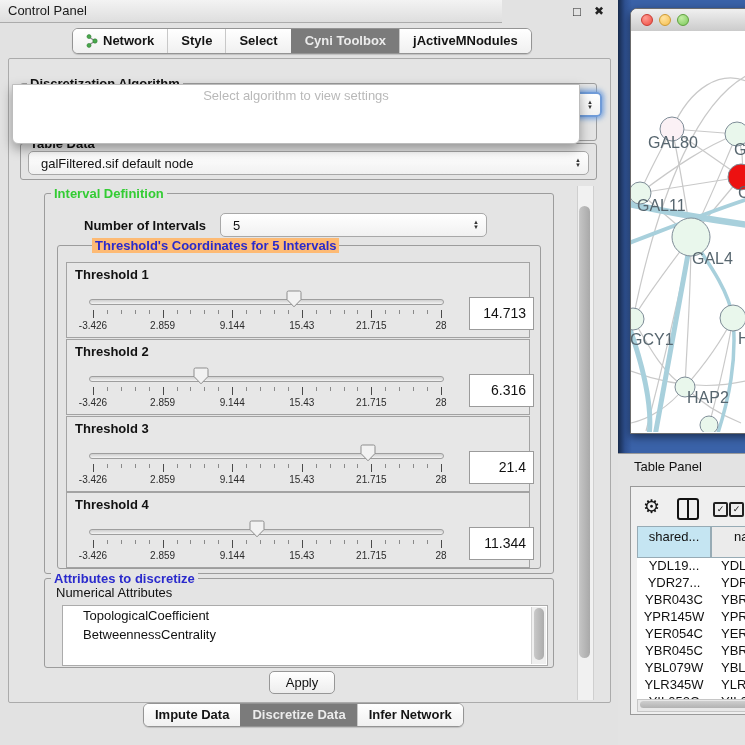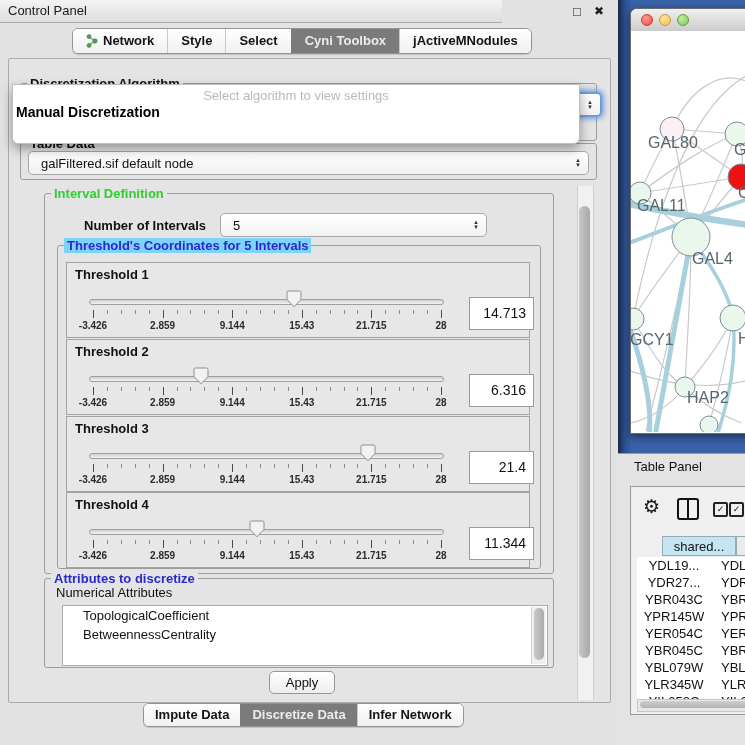--- a/index.html
+++ b/index.html
@@ -48,21 +48,21 @@
   
   .tpanel{position:absolute;left:66px;width:462px;height:74px;background:#E7E7E7;border:1px solid #A3A3A3;}
   .tlabel{position:absolute;left:8px;top:4px;font-size:13px;font-weight:700;color:#111;}
   .track{position:absolute;left:22px;top:36px;width:353px;height:4px;border:1px solid #9E9E9E;border-radius:3px;
          background:linear-gradient(#CFCFCF,#F3F3F3);}
   .thumb{position:absolute;top:27px;width:16px;height:18px;}
   .ticks{position:absolute;left:26px;top:47px;width:349px;height:9px;}
   .tick{position:absolute;top:0;width:1px;height:4px;background:#8A8A8A;display:block;}
   .tick.major{height:8px;background:#4A4A4A;}
   .scale{position:absolute;left:26px;top:57px;width:349px;height:13px;}
-  .scale span{position:absolute;transform:translateX(-50%);font-size:10px;font-weight:700;color:#2B2B2B;white-space:nowrap;}
+  .scale span{position:absolute;transform:translateX(-50%);font-size:10px;font-weight:400;color:#2B2B2B;white-space:nowrap;}
   .valbox{position:absolute;left:402px;top:34px;width:56px;height:31px;line-height:31px;background:#fff;
           border:1px solid #9B9B9B;font-size:14px;text-align:right;padding-right:7px;box-sizing:content-box;}
 
   
   .listbox{left:62px;top:605px;width:484px;height:59px;background:#fff;border:1px solid #ABABAB;overflow:hidden;}
   .listbox .item{padding-left:20px;font-size:13px;line-height:19px;white-space:nowrap;}
   .lscroll{position:absolute;right:1px;top:1px;width:14px;height:57px;background:#EFEFEF;border-left:1px solid #D2D2D2;}
   .lthumb{position:absolute;left:2px;top:1px;width:10px;height:52px;border-radius:5px;
           background:linear-gradient(90deg,#C9C9C9,#ACACAC);}
 
@@ -88,21 +88,21 @@
   .netcanvas{position:absolute;left:0;top:22px;width:128px;height:401px;background:#fff;overflow:hidden;}
 
   .tp-title{left:634px;top:459px;font-size:13px;color:#111;}
   .card{left:630px;top:486px;width:130px;height:227px;background:#EFEFEF;border:1px solid #999;}
   .gear{position:absolute;left:12px;top:8px;font-size:19px;color:#141414;}
   .spliticon{position:absolute;left:46px;top:11px;width:18px;height:18px;border:2px solid #111;border-radius:3px;}
   .spliticon i{position:absolute;left:8px;top:0;width:2px;height:18px;background:#111;display:block;}
   .cbx{position:absolute;top:15px;width:11px;height:11px;border:2px solid #222;border-radius:2px;
        font-size:9px;line-height:11px;text-align:center;color:#111;font-weight:700;}
   .tbody-bg{position:absolute;left:6px;top:70px;width:154px;height:153px;background:#fff;}
-  .th{position:absolute;top:49px;height:20px;line-height:20px;font-size:13px;border:1px solid #97ABB5;box-sizing:border-box;margin-left:25px;}
+  .th{position:absolute;top:39px;height:32px;line-height:20px;font-size:13px;border:1px solid #97ABB5;box-sizing:border-box;}
   .th.c1{left:6px;width:74px;background:#C5E5F2;text-align:center;}
   .th.c2{left:80px;width:80px;background:#EBEBEB;padding-left:22px;}
   .trow{position:absolute;left:6px;width:154px;height:17px;line-height:17px;font-size:13px;color:#111;}
   .trow .c1{position:absolute;left:0;width:74px;text-align:center;}
   .trow .c2{position:absolute;left:84px;width:70px;}
   .hscroll{position:absolute;left:6px;top:212px;width:154px;height:11px;background:#E8E8E8;border:1px solid #C6C6C6;}
   .hthumb{position:absolute;left:2px;top:1px;width:144px;height:7px;border-radius:4px;background:linear-gradient(#CFCFCF,#B2B2B2);}
 </style>
 </head>
 <body>
@@ -173,21 +173,21 @@
   <div class="abs" style="left:84px;top:218px;font-size:13px;font-weight:700;">Number of Intervals</div>
   <div class="combo" style="left:220px;top:213px;width:253px;height:22px;">
     <span>5</span>
     <span class="arrows">
       <span>▲</span>
         <span>▼</span>
     </span>
   </div>
 
   <div class="groupbox" style="left:57px;top:245px;width:482px;height:322px;">
-    <span class="grouplabel g-blue" style="background:#7dd3fc;">Threshold's Coordinates for 5 Intervals</span>
+    <span class="grouplabel g-blue" style="background:#fdba74;margin-left:28px;">Threshold's Coordinates for 5 Intervals</span>
   </div>
 
   <div class="tpanel" style="top:262px;">
     <div class="tlabel">Threshold 1</div>
     <div class="track"></div>
     <div class="thumb" style="left: 218.796px;">
       <svg width="16" height="18">
           <path d="M2.5,1 h11 a1.5,1.5 0 0 1 1.5,1.5 v7 L8,16.8 L1,9.5 v-7 a1.5,1.5 0 0 1 1.5,-1.5 Z" fill="#F2F2F2" stroke="#8D8D8D"></path>
         </svg>
     </div>
@@ -392,21 +392,20 @@
     <div class="tab sel">
         <span>Discretize Data</span>
       </div>
     <div class="tab">
         <span>Infer Network</span>
       </div>
   </div>
 
   <div class="abs popup">
     <div class="hint">Select algorithm to view settings</div>
-    <div class="opt b" style="top:19px;">Manual Discretization</div>
   </div>
 
   <div class="abs bluebg"></div>
   <div class="abs graybg"></div>
 
   <div class="abs macwin">
     <div class="mactb">
       <span class="tl red"></span>
       <span class="tl yel"></span>
       <span class="tl grn"></span>

